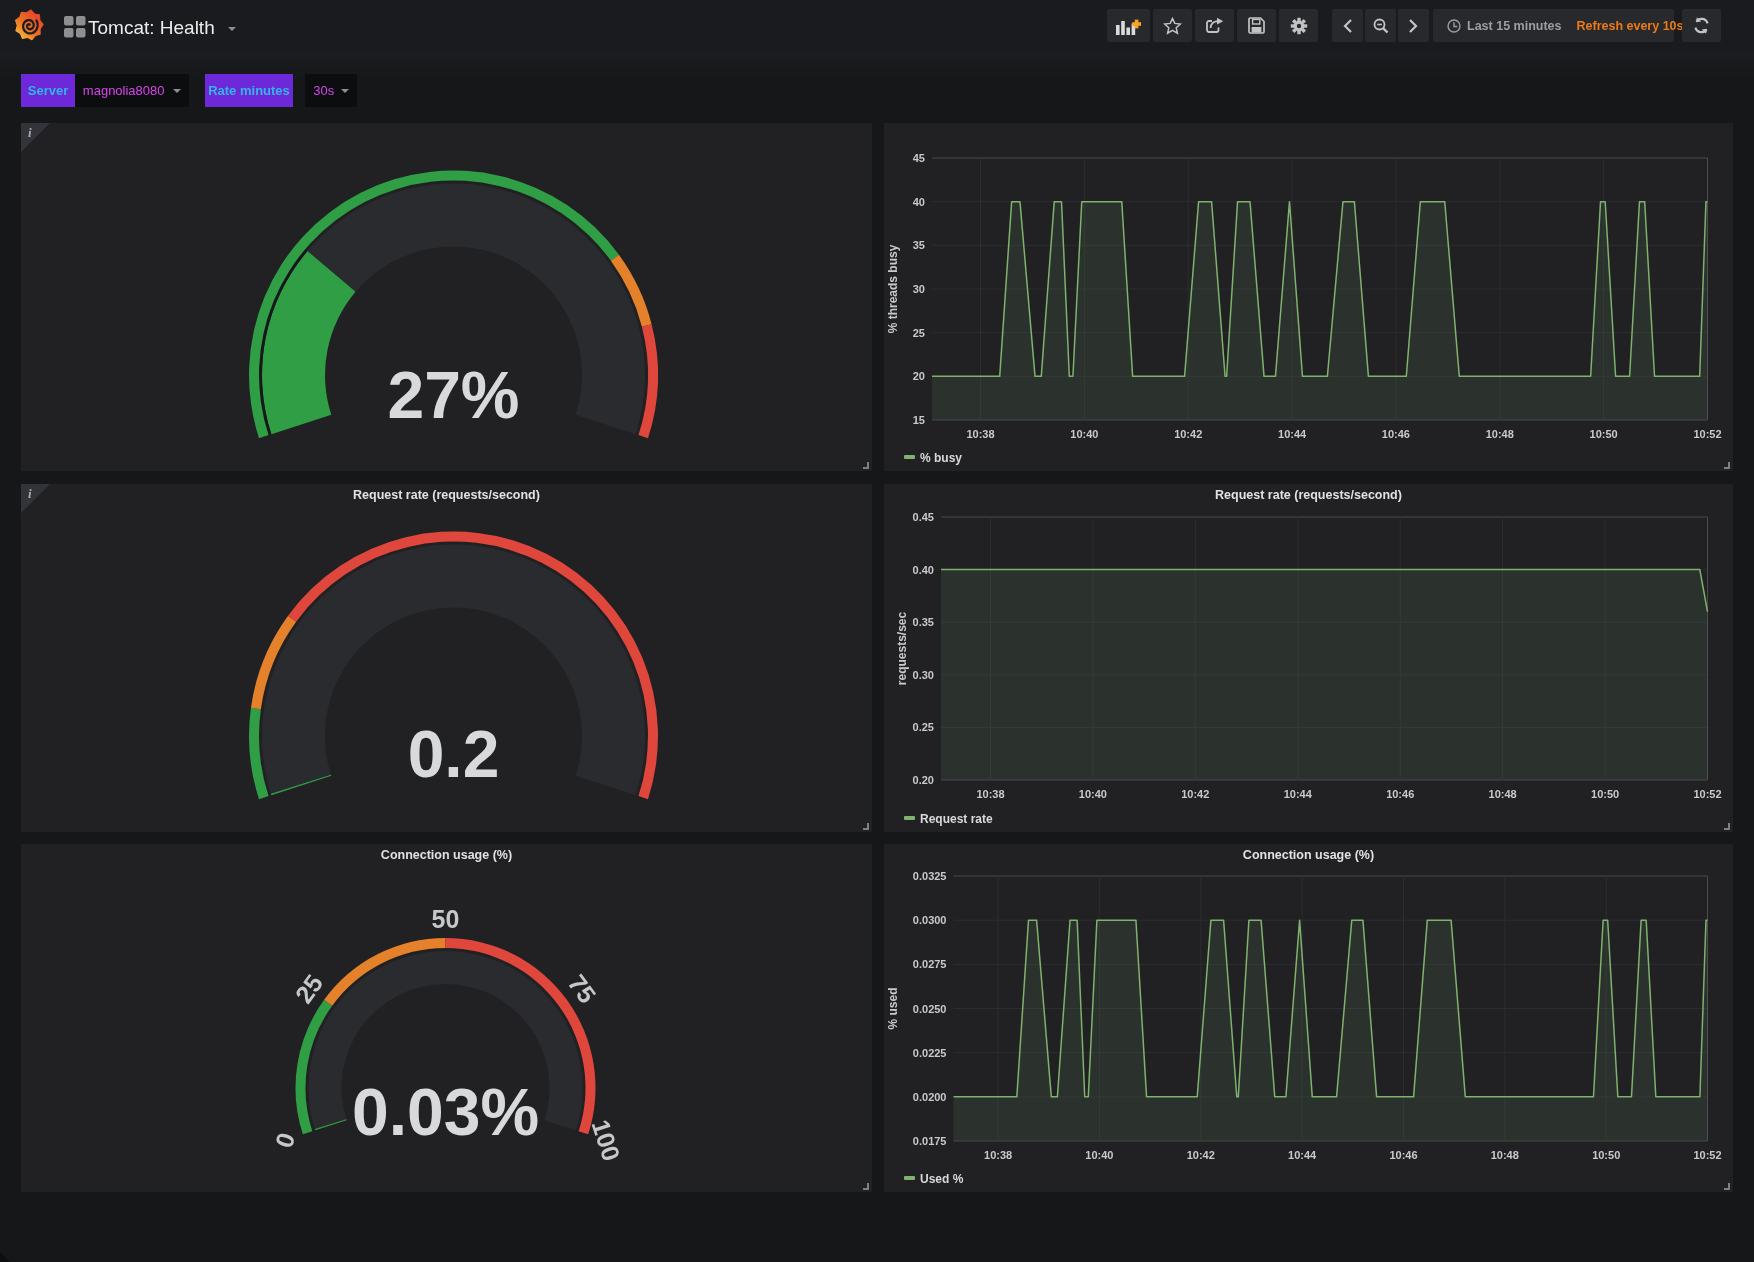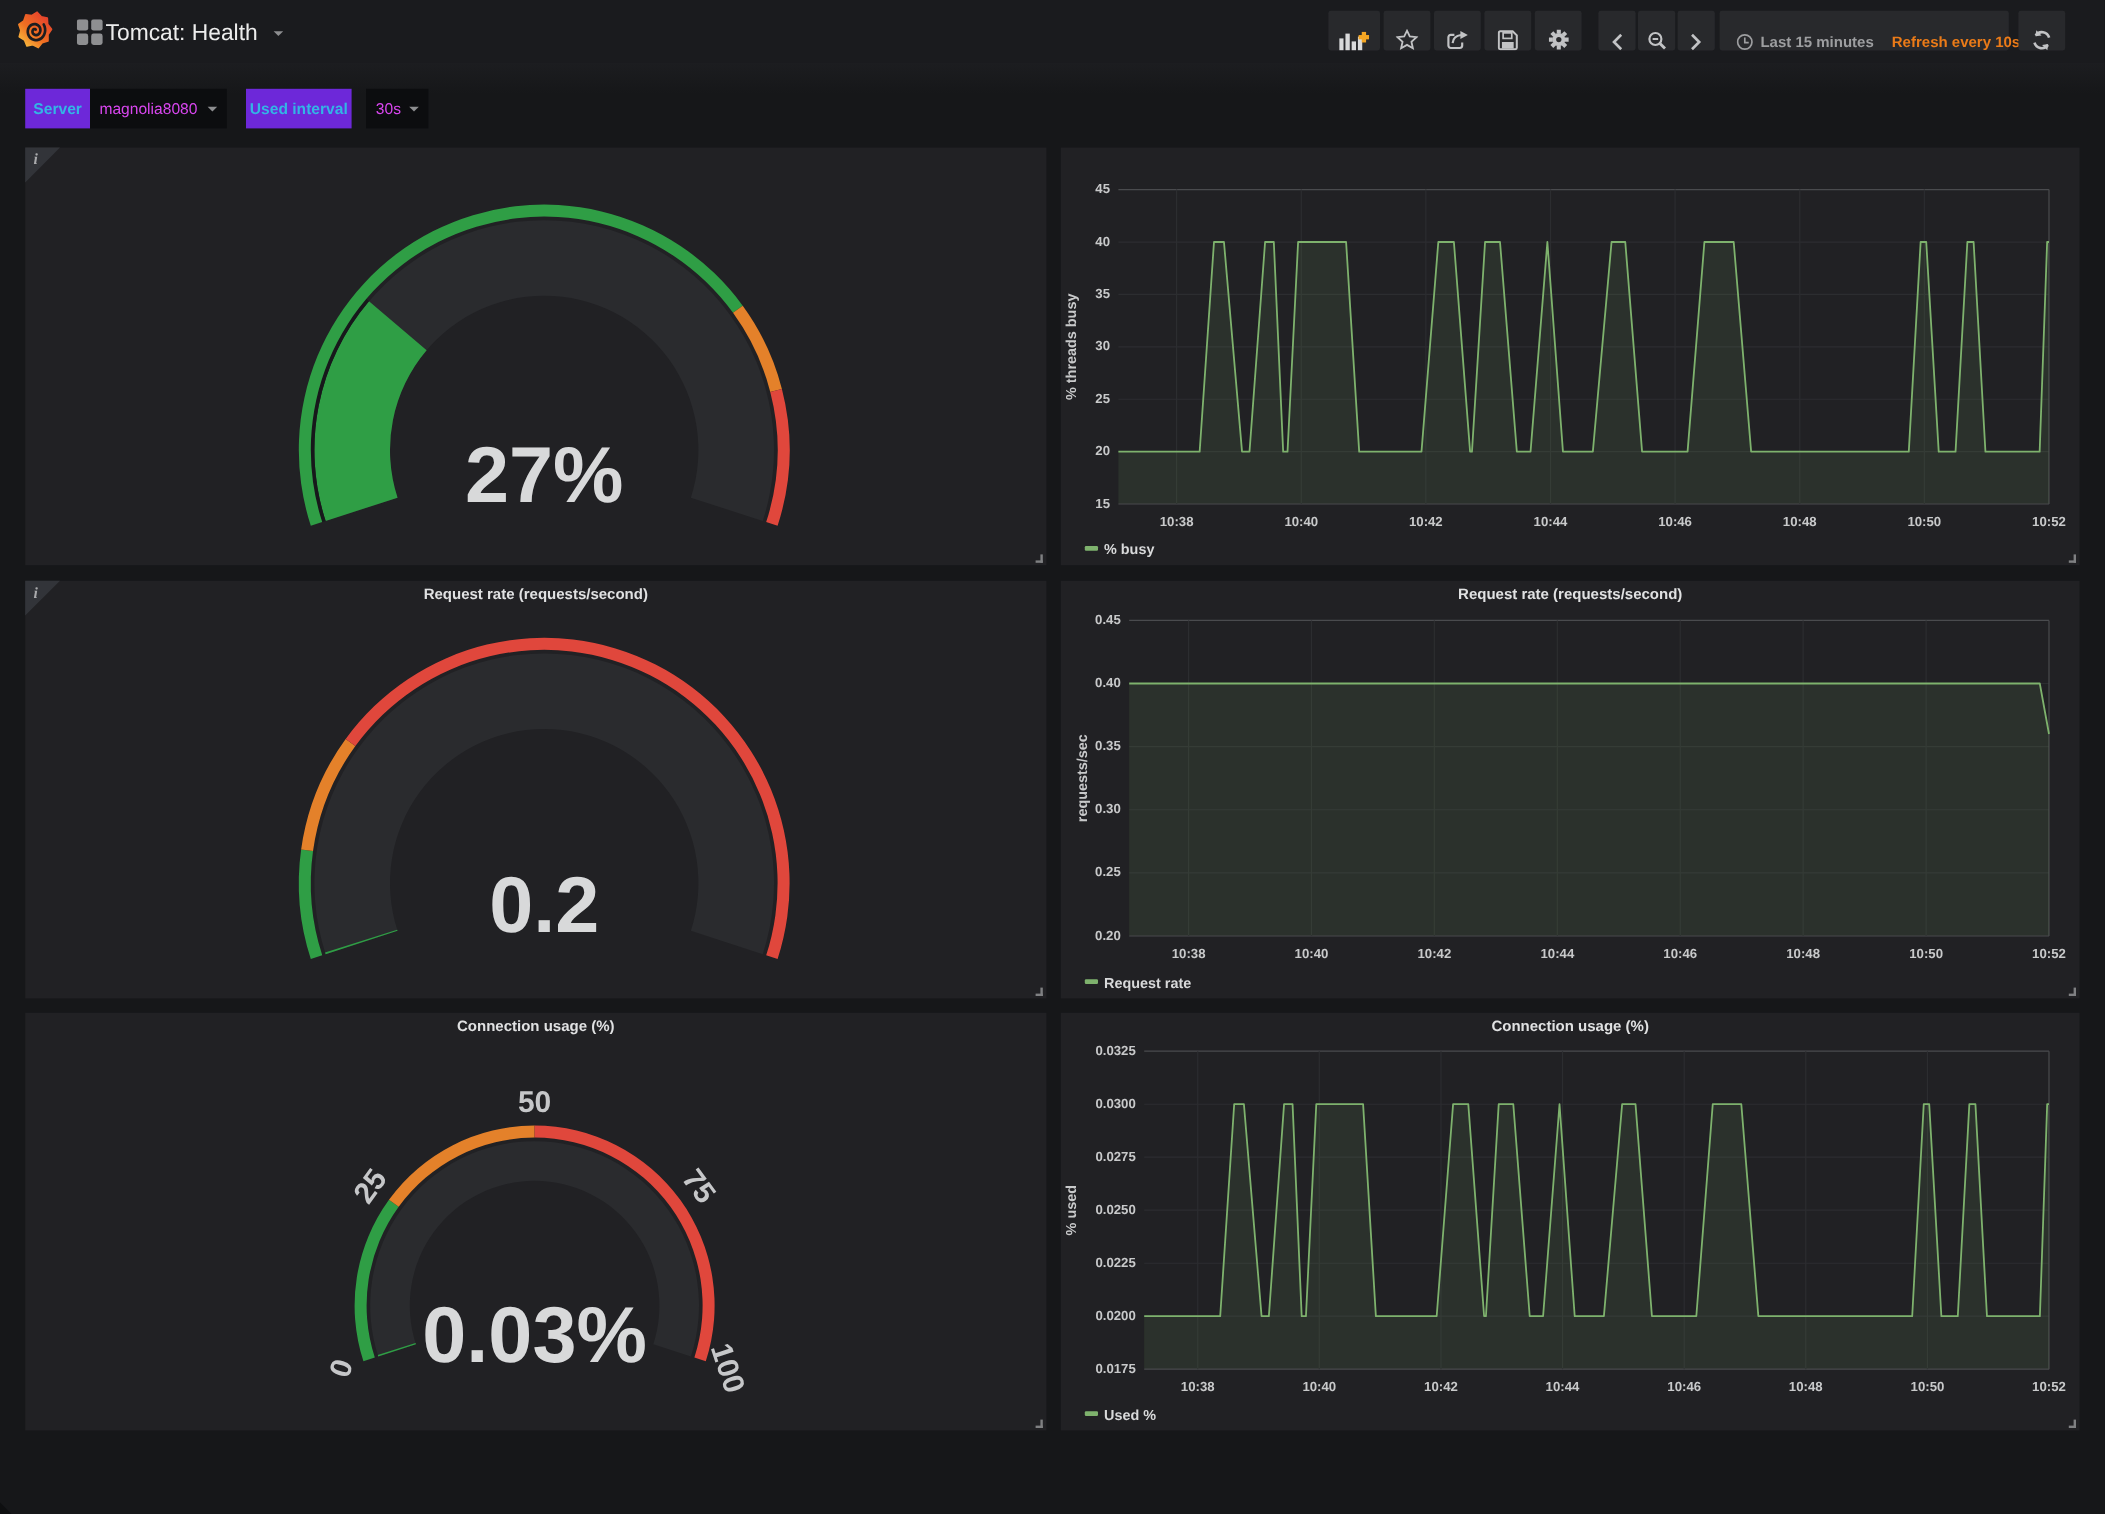--- a/index.html
+++ b/index.html
@@ -1,19 +1,19 @@
 <!DOCTYPE html>
 <html><head><meta charset="utf-8"><style>
 *{margin:0;padding:0;box-sizing:border-box}
 html,body{width:1754px;height:1262px;background:#161719;font-family:"Liberation Sans",sans-serif;overflow:hidden;position:relative}
 .navbar{position:absolute;left:0;top:0;width:100%;height:52px;background:#1a1b1e}
 .navshadow{position:absolute;left:0;top:52px;width:100%;height:26px;background:linear-gradient(#1c1d20,#161719)}
 .navtitle{position:absolute;left:88px;top:17px;font-size:19px;color:#ececec}
 .caret{display:inline-block;width:0;height:0;border-left:4px solid transparent;border-right:4px solid transparent;border-top:4px solid #8d8e90;vertical-align:middle;margin-left:8px}
-.navbtn{position:absolute;top:9px;height:33px;background:#28292c;border-radius:2px;display:flex;align-items:flex-end;justify-content:center;white-space:nowrap}
+.navbtn{position:absolute;top:9px;height:33px;background:#28292c;border-radius:2px;display:flex;align-items:center;justify-content:center;white-space:nowrap}
 .subbox{position:absolute;top:74px;height:33px;display:flex;align-items:center;justify-content:center;font-size:13px}
 .lab{background:#6d28d9;color:#33b5e5;font-weight:bold}
 .val{background:#0c0d0f;color:#d946ef}
 .panel{position:absolute;background:#212124}
 .ptitle{position:absolute;left:0;top:4px;width:100%;text-align:center;font-size:12.5px;font-weight:bold;color:#e0e1e2}
 .infocorner{position:absolute;left:0;top:0;width:0;height:0;border-top:29px solid #323439;border-right:29px solid transparent}
 .infoi{position:absolute;left:7px;top:2px;font-family:"Liberation Serif",serif;font-style:italic;font-weight:bold;font-size:13px;color:#aaabad}
 .rsz{position:absolute;right:3px;bottom:2px;width:6px;height:7px;border-right:2px solid #7f8082;border-bottom:2px solid #7f8082}
 </style></head><body>
 <div class="navbar"></div>
@@ -111,21 +111,21 @@
 <div class="navbtn" style="left:1682px;width:39px">
     <svg width="17" height="17" viewBox="0 0 17 17">
       <path d="M14.6 6.4 A6.3 6.3 0 0 0 3.4 4.5" fill="none" stroke="#c2c3c5" stroke-width="2.2"></path>
       <path d="M3.9 0.2 L3.2 5.3 L8.3 4.6 Z" fill="#c2c3c5"></path>
       <path d="M2.4 10.6 A6.3 6.3 0 0 0 13.6 12.5" fill="none" stroke="#c2c3c5" stroke-width="2.2"></path>
       <path d="M13.1 16.8 L13.8 11.7 L8.7 12.4 Z" fill="#c2c3c5"></path>
     </svg>
   </div>
 <div class="subbox lab" style="left:21px;width:54px">Server</div>
 <div class="subbox val" style="left:75px;width:114px">magnolia8080&nbsp;<span class="caret" style="margin-left:5px"></span></div>
-<div class="subbox lab" style="left:205px;width:88px">Used interval</div>
+<div class="subbox lab" style="left:205px;width:88px">Rate minutes</div>
 <div class="subbox val" style="left:305px;width:52px">30s&nbsp;<span class="caret" style="margin-left:3px"></span></div>
 <div class="panel" style="left:21px;top:123px;width:851px;height:348px">
     <div class="infocorner"></div>
     <div class="infoi">i</div>
     <svg width="851" height="348" style="position:absolute;left:0;top:0">
       <path d="M250.37 311.18 A191.50 191.50 0 1 1 614.63 311.18 L554.71 291.71 A128.50 128.50 0 1 0 310.29 291.71 Z" fill="#2a2b2e"></path>
       <path d="M250.37 311.18 A191.50 191.50 0 0 1 286.49 128.09 L334.53 168.85 A128.50 128.50 0 0 0 310.29 291.71 Z" fill="#2f9e45"></path>
       <path d="M247.52 312.10 A194.50 194.50 0 0 1 284.20 126.15 L286.49 128.09 A191.50 191.50 0 0 0 250.37 311.18 Z" fill="#17181b"></path>
       <path d="M238.01 315.19 A204.50 204.50 0 0 1 597.94 131.80 L589.85 137.68 A194.50 194.50 0 0 0 247.52 312.10 Z" fill="#2f9e45"></path>
       <path d="M597.94 131.80 A204.50 204.50 0 0 1 630.58 201.14 L620.89 203.63 A194.50 194.50 0 0 0 589.85 137.68 Z" fill="#e4812a"></path>

